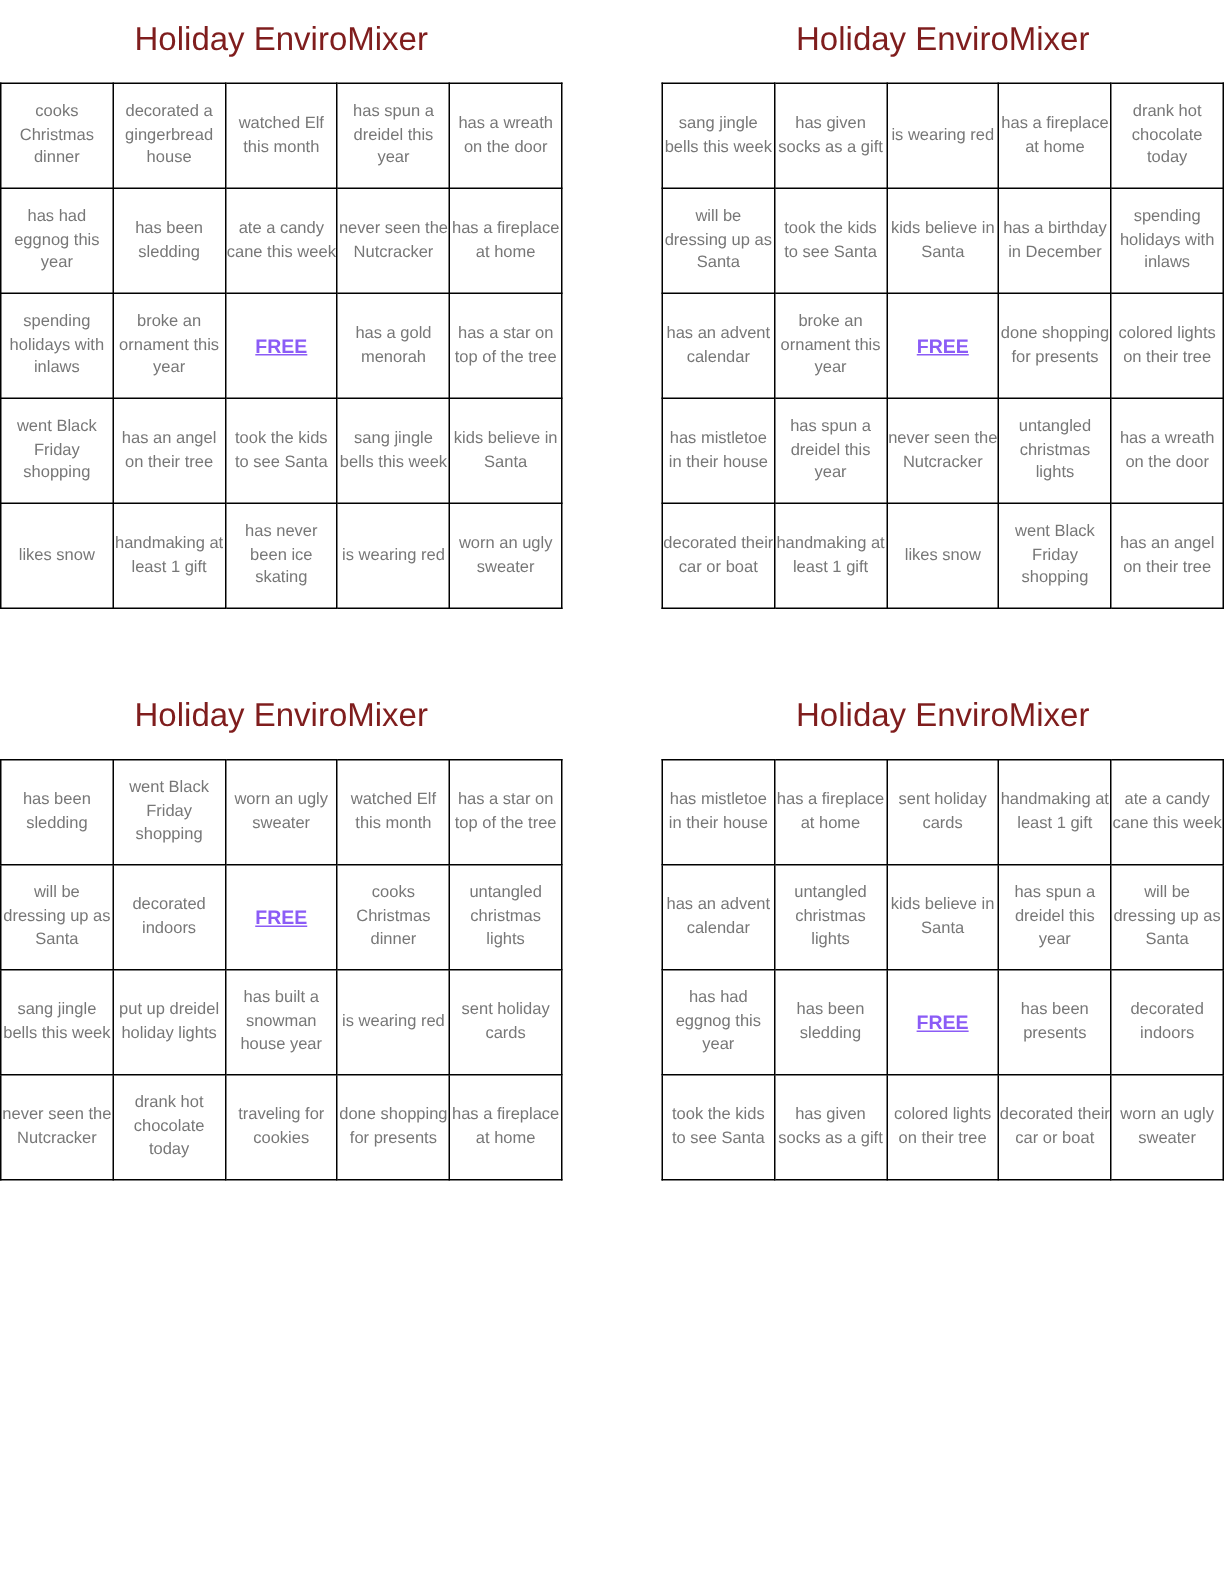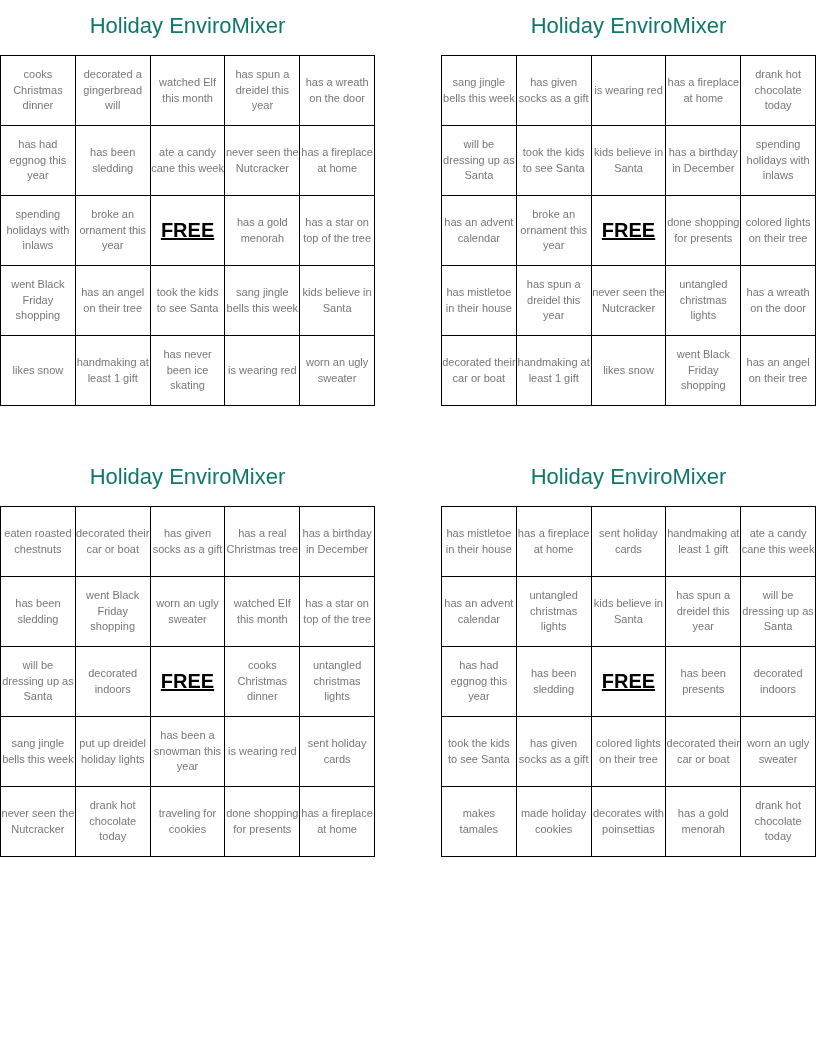--- a/index.html
+++ b/index.html
@@ -18,21 +18,21 @@
       position: absolute;
       width: 375px;
     }
     .card-title {
       position: absolute;
       left: 0;
       width: 375px;
       top: 12px;
       text-align: center;
       font-size: 22px;
-      color: #0f766e;
+      color: #7f1d1d;
       font-family: "Liberation Sans", sans-serif;
       line-height: 28px;
     }
     .grid {
       position: absolute;
       left: 0;
       top: 55px;
       border-collapse: collapse;
       table-layout: fixed;
     }
@@ -43,36 +43,36 @@
       padding: 0;
       text-align: center;
       vertical-align: middle;
       font-size: 11px;
       line-height: 15.5px;
       color: #777777;
       font-family: "Liberation Sans", sans-serif;
       overflow: hidden;
     }
     .grid td.free {
-      font-size: 20px;
+      font-size: 13px;
       font-weight: bold;
       text-decoration: underline;
-      color: #000000;
+      color: #8b5cf6;
     }
   </style>
 </head>
 <body>
 
 <div class="card" style="left:0px; top:0px;">
   <div class="card-title">Holiday EnviroMixer</div>
   <table class="grid">
     <tbody>
         <tr>
       <td>cooks Christmas dinner</td>
-      <td>decorated a gingerbread will</td>
+      <td>decorated a gingerbread house</td>
       <td>watched Elf this month</td>
       <td>has spun a dreidel this year</td>
       <td>has a wreath on the door</td>
     </tr>
     <tr>
       <td>has had eggnog this year</td>
       <td>has been sledding</td>
       <td>ate a candy cane this week</td>
       <td>never seen the Nutcracker</td>
       <td>has a fireplace at home</td>
@@ -142,45 +142,38 @@
       <td>has an angel on their tree</td>
     </tr>
   </tbody>
     </table>
 </div>
 
 <div class="card" style="left:0px; top:451px;">
   <div class="card-title">Holiday EnviroMixer</div>
   <table class="grid">
     <tbody>
-        <tr>
-      <td>eaten roasted chestnuts</td>
-      <td>decorated their car or boat</td>
-      <td>has given socks as a gift</td>
-      <td>has a real Christmas tree</td>
-      <td>has a birthday in December</td>
-    </tr>
     <tr>
       <td>has been sledding</td>
       <td>went Black Friday shopping</td>
       <td>worn an ugly sweater</td>
       <td>watched Elf this month</td>
       <td>has a star on top of the tree</td>
     </tr>
     <tr>
       <td>will be dressing up as Santa</td>
       <td>decorated indoors</td>
       <td class="free">FREE</td>
       <td>cooks Christmas dinner</td>
       <td>untangled christmas lights</td>
     </tr>
     <tr>
       <td>sang jingle bells this week</td>
       <td>put up dreidel holiday lights</td>
-      <td>has been a snowman this year</td>
+      <td>has built a snowman house year</td>
       <td>is wearing red</td>
       <td>sent holiday cards</td>
     </tr>
     <tr>
       <td>never seen the Nutcracker</td>
       <td>drank hot chocolate today</td>
       <td>traveling for cookies</td>
       <td>done shopping for presents</td>
       <td>has a fireplace at home</td>
     </tr>
@@ -213,22 +206,15 @@
       <td>has been presents</td>
       <td>decorated indoors</td>
     </tr>
     <tr>
       <td>took the kids to see Santa</td>
       <td>has given socks as a gift</td>
       <td>colored lights on their tree</td>
       <td>decorated their car or boat</td>
       <td>worn an ugly sweater</td>
     </tr>
-    <tr>
-      <td>makes tamales</td>
-      <td>made holiday cookies</td>
-      <td>decorates with poinsettias</td>
-      <td>has a gold menorah</td>
-      <td>drank hot chocolate today</td>
-    </tr>
   </tbody>
     </table>
 </div>
 
 </body></html>

